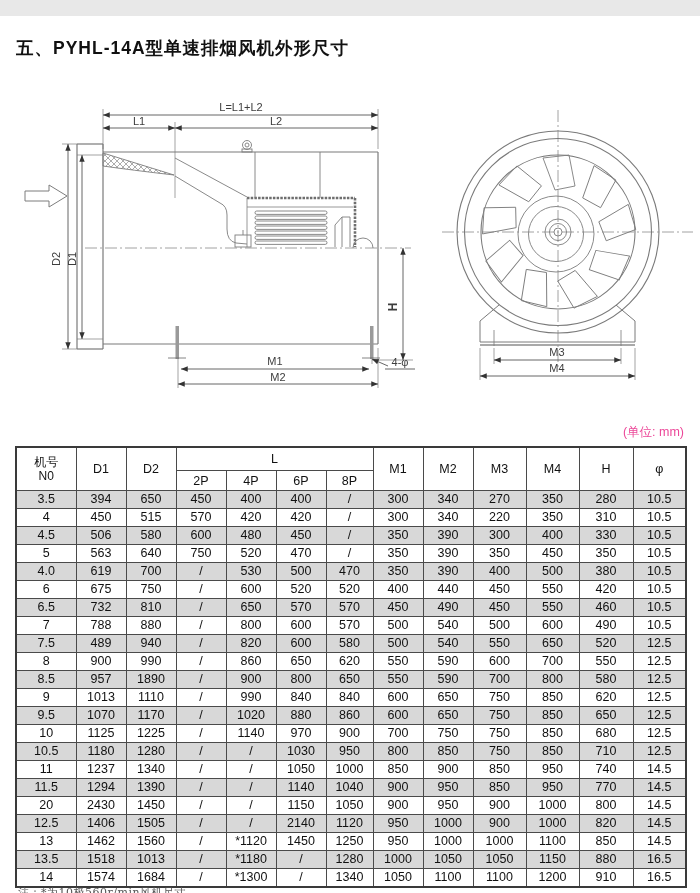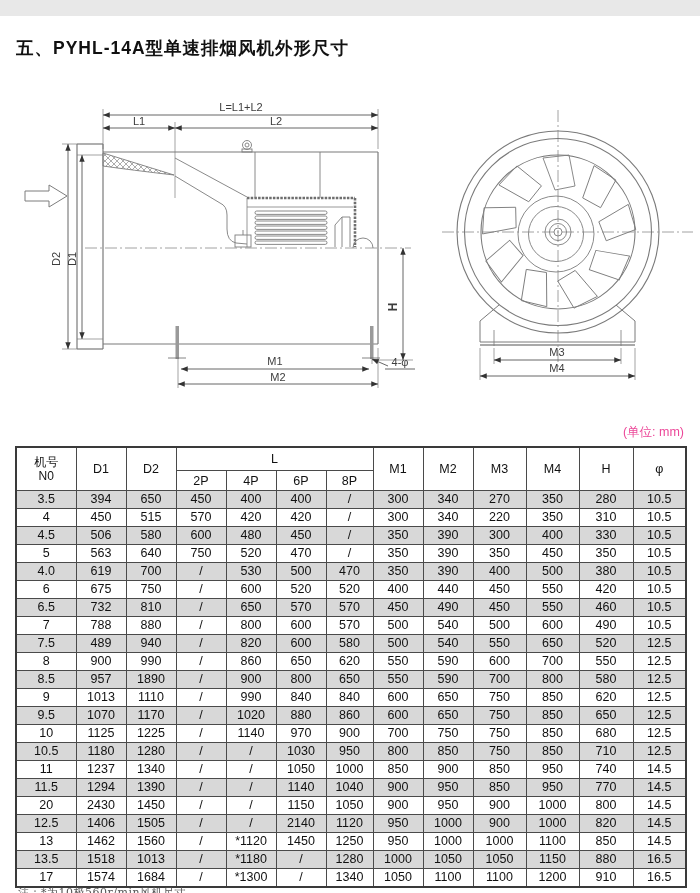--- a/index.html
+++ b/index.html
@@ -561,21 +561,21 @@
           <td>/</td>
           <td>1280</td>
           <td>1000</td>
           <td>1050</td>
           <td>1050</td>
           <td>1150</td>
           <td>880</td>
           <td>16.5</td>
         </tr>
         <tr>
-          <td>17</td>
+          <td>14</td>
           <td>1574</td>
           <td>1684</td>
           <td>/</td>
           <td>*1300</td>
           <td>/</td>
           <td>1340</td>
           <td>1050</td>
           <td>1100</td>
           <td>1100</td>
           <td>1200</td>

